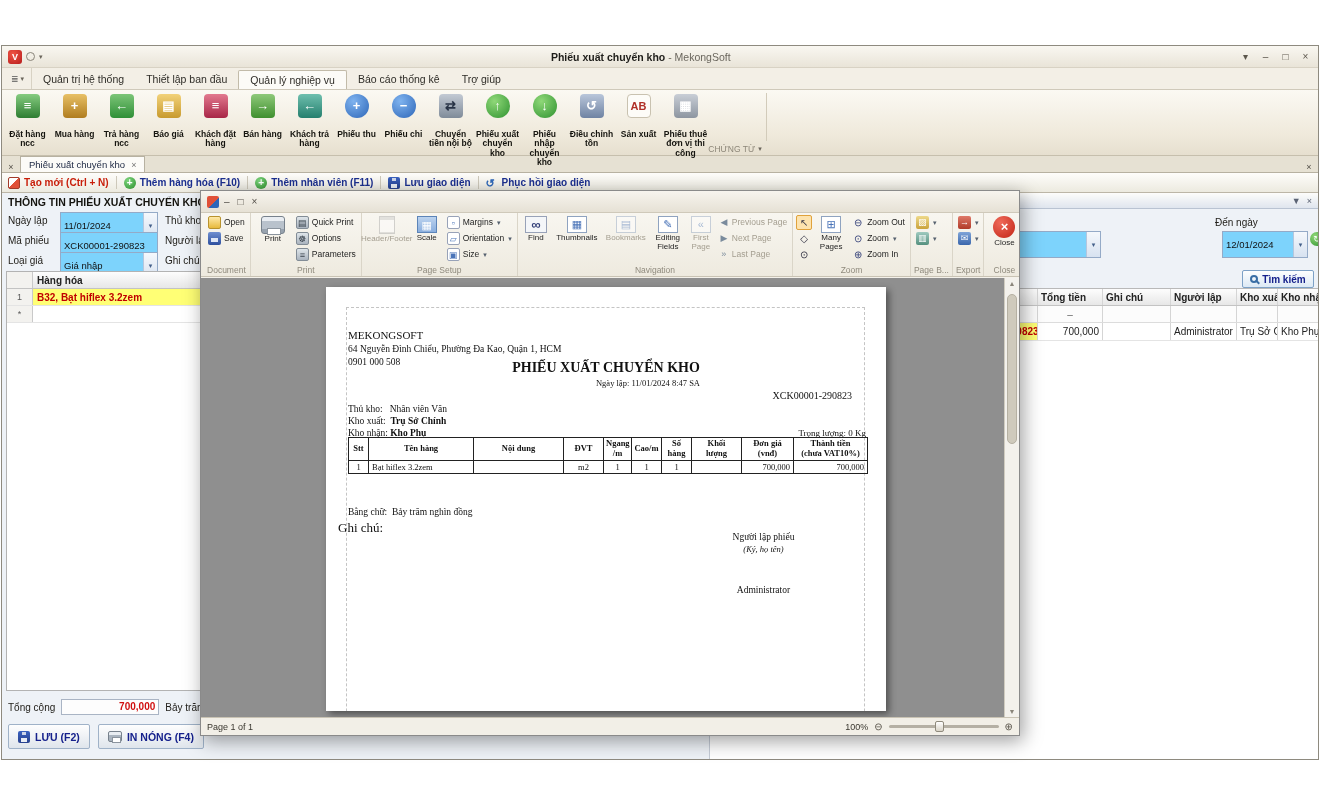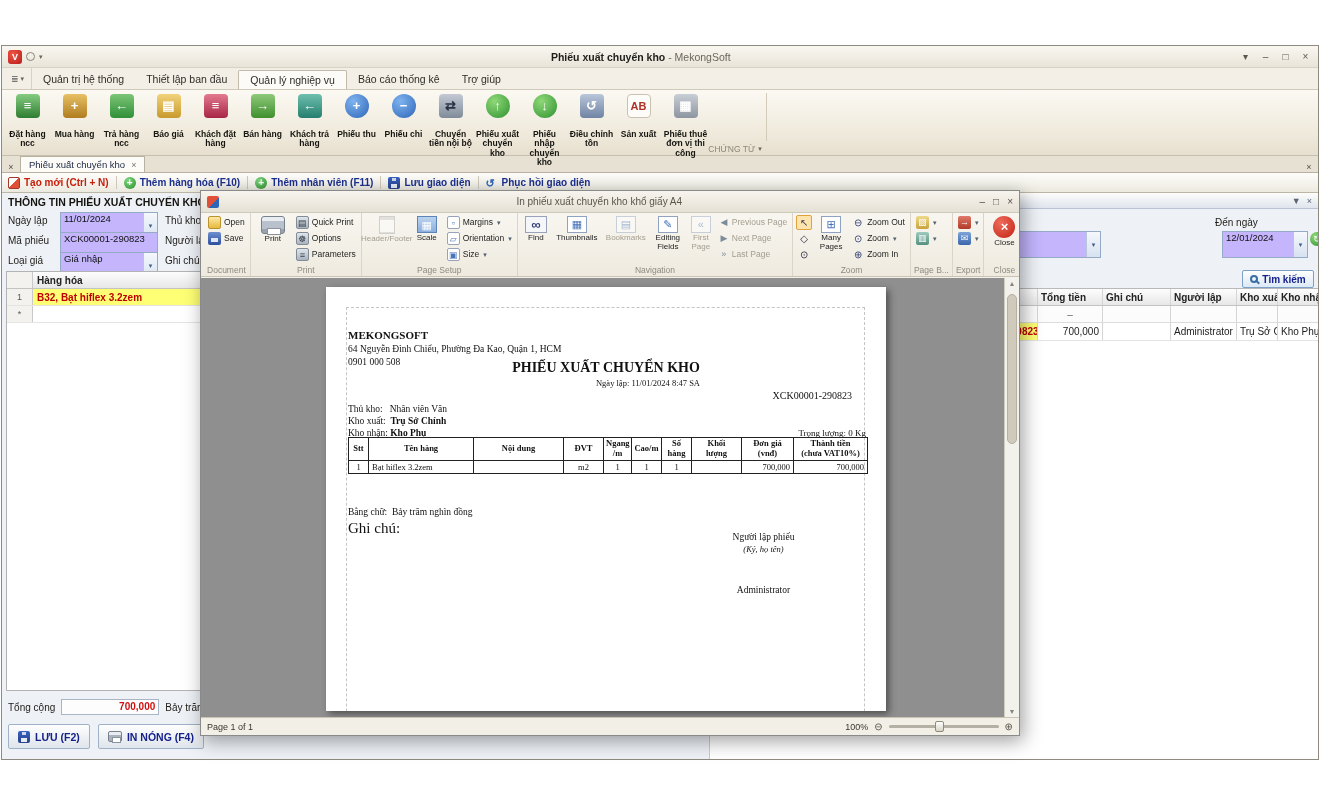--- a/index.html
+++ b/index.html
@@ -62,21 +62,21 @@
 .floppy{width:12px;height:12px;background:linear-gradient(180deg,#3a62c0,#27418e);border-radius:2px;position:relative;flex:none}
 .floppy::after{content:"";position:absolute;left:3px;bottom:1px;width:6px;height:4px;background:#e8edf5}
 .floppy::before{content:"";position:absolute;left:4px;top:1px;width:4px;height:3px;background:#cdd6ea}
 .ai-undo{width:12px;height:12px;color:#2d66b8;font-size:11px;line-height:12px;font-weight:bold}.ai-undo::before{content:"↺"}
 
 
 .main{flex:1;position:relative;background:#eef2f7;overflow:hidden}
 .lpanel{position:absolute;left:0;top:0;width:708px;height:100%;background:#eef2f7;border-right:1px solid #c4cbd6}
 .form-title{position:absolute;left:6px;top:3px;font-size:10.5px;font-weight:bold;color:#15140f;white-space:nowrap}
 .flabel{position:absolute;font-size:10px;color:#23211c;white-space:nowrap}
-.combo{position:absolute;height:27px;background:#c4b5fd;border:1px solid #94aac7;display:flex;font-size:9.5px;padding-left:3px;color:#111;overflow:hidden;white-space:nowrap}
+.combo{position:absolute;height:27px;background:#7dd3fc;border:1px solid #94aac7;display:flex;align-items:center;font-size:9.5px;padding-left:3px;color:#111;overflow:hidden;white-space:nowrap}
 .combo .arrow{margin-left:auto;width:14px;height:100%;background:linear-gradient(#f5f8fc,#d7e2f0);border-left:1px solid #b5c6dd;font-size:7px;color:#44608a;display:flex;align-items:center;justify-content:center;flex:none}
 .arrow::before{content:"▾"}
 .lgrid{position:absolute;left:4px;top:78px;right:6px;bottom:68px;background:#fff;border:1px solid #b3b3b3}
 .lg-head{height:17px;display:flex;background:linear-gradient(#fdfdfd,#e7e7e7);border-bottom:1px solid #c3c3c3;font-size:10px;font-weight:600;color:#222}
 .lg-marker{width:26px;border-right:1px solid #c9c9c9;background:#f3f2ef;display:flex;align-items:center;justify-content:center;color:#5a5a5a;font-size:9px;flex:none}
 .lg-cell{flex:1;display:flex;align-items:center;padding-left:4px;overflow:hidden;white-space:nowrap}
 .lg-row{height:17px;display:flex;border-bottom:1px solid #e4e4e4;font-size:10px;color:#222}
 .row-active .lg-cell{background:#ffff75;color:#c00000;font-weight:bold}
 .total-row{position:absolute;left:0;right:6px;bottom:42px;height:20px;display:flex;align-items:center;font-size:10px;color:#23211c}
 .total-box{width:98px;height:16px;border:1px solid #a9b4c4;background:#fdfdfd;color:#d01010;font-weight:bold;text-align:right;padding:1px 3px 0 0;margin:0 6px}
@@ -423,21 +423,20 @@
           </div>
         </div>
       </div>
     </div>
 
   </div>
 
   <div class="dialog">
     <div class="dtitle">
       <span class="dlogo"></span>
-      <span class="dtitle-text">In phiếu xuất chuyển kho khổ giấy A4</span>
       <span class="dwin">
         <span>–</span>
         <span>□</span>
         <span>×</span>
       </span>
     </div>
 
     <div class="dtoolbar">
       <div class="dgroup">
         <div class="dgc dcol">
@@ -605,21 +604,21 @@
               <span>Close</span>
             </span>
         </div>
         <div class="dglabel">Close</div>
       </div>
     </div>
 
     <div class="dpreview">
       <div class="a4">
         <div class="a4-margin"></div>
-        <div class="dpos" style="left:22px;top:42px;font-size:11px;font-weight:bold">MEKONGSOFT</div>
+        <div class="dpos" style="left:22px;top:42px;font-size:11px;font-weight:normal">MEKONGSOFT</div>
         <div class="dpos" style="left:22px;top:57px;font-size:9.5px">64 Nguyễn Đình Chiểu, Phường Đa Kao, Quận 1, HCM</div>
         <div class="dpos" style="left:22px;top:70px;font-size:9.5px">0901 000 508</div>
         <div class="dpos" style="left:0;top:73px;width:560px;text-align:center;font-size:14px;font-weight:bold">PHIẾU XUẤT CHUYỂN KHO</div>
         <div class="dpos" style="left:0;top:91px;width:644px;text-align:center;font-size:8.5px">Ngày lập: 11/01/2024  8:47 SA</div>
         <div class="dpos" style="right:34px;top:103px;font-size:10px">XCK00001-290823</div>
         <div class="dpos" style="left:22px;top:117px;font-size:9.5px"><span>Thủ kho:</span>&nbsp;&nbsp;&nbsp;<span>Nhân viên Văn</span></div>
         <div class="dpos" style="left:22px;top:129px;font-size:9.5px"><span>Kho xuất:</span>&nbsp;&nbsp;<b>Trụ Sở Chính</b></div>
         <div class="dpos" style="left:22px;top:141px;font-size:9.5px"><span>Kho nhận:</span>&nbsp;<b>Kho Phụ</b></div>
         <div class="dpos" style="right:20px;top:141px;font-size:9px">Trọng lượng: 0 Kg</div>
 
@@ -663,21 +662,21 @@
             <td>1</td>
             <td>1</td>
             <td></td>
             <td class="tdr">700,000</td>
             <td class="tdr">700,000</td>
           </tr>
         </tbody>
           </table>
 
         <div class="dpos" style="left:22px;top:220px;font-size:9.5px"><span>Bằng chữ:</span>&nbsp;&nbsp;<span>Bảy trăm nghìn đồng</span></div>
-        <div class="dpos" style="left:22px;top:233px;font-size:15px">Ghi chú:</div>
+        <div class="dpos" style="left:12px;top:233px;font-size:13px">Ghi chú:</div>
         <div class="dpos" style="left:375px;top:245px;width:125px;text-align:center;font-size:9.5px">Người lập phiếu</div>
         <div class="dpos" style="left:375px;top:257px;width:125px;text-align:center;font-size:8.5px;font-style:italic">(Ký, họ tên)</div>
         <div class="dpos" style="left:375px;top:298px;width:125px;text-align:center;font-size:9.5px">Administrator</div>
       </div>
 
       <div class="vscroll">
         <span class="vup">▲</span>
         <span class="vthumb"></span>
         <span class="vdn">▼</span>
       </div>

